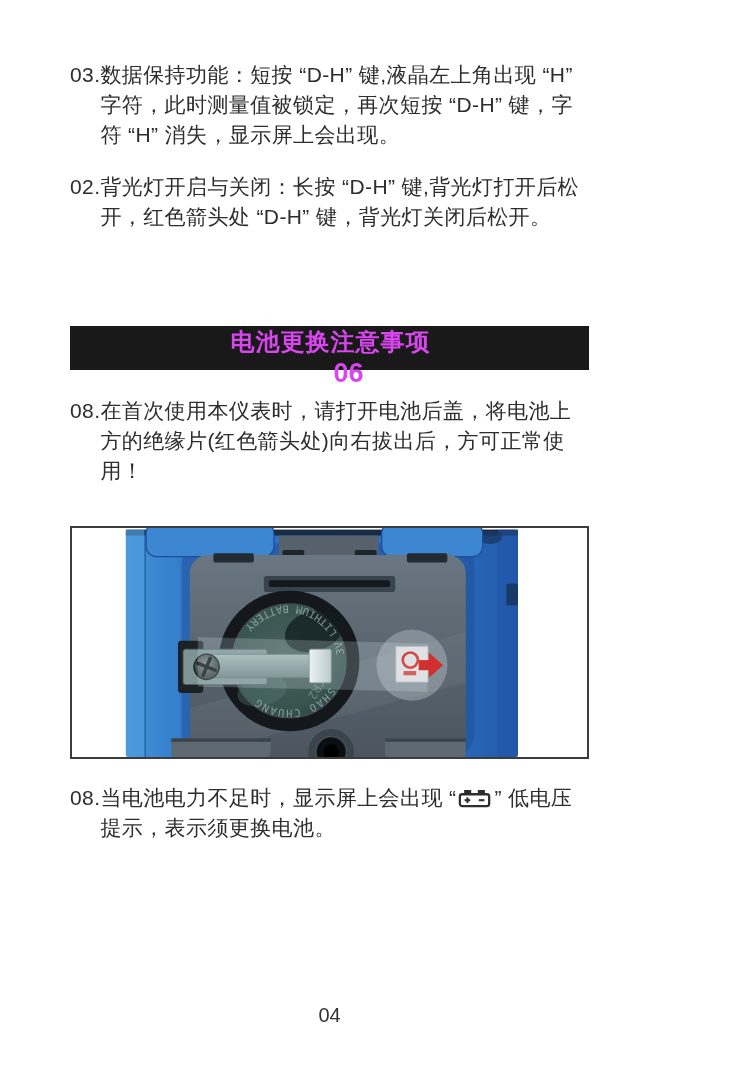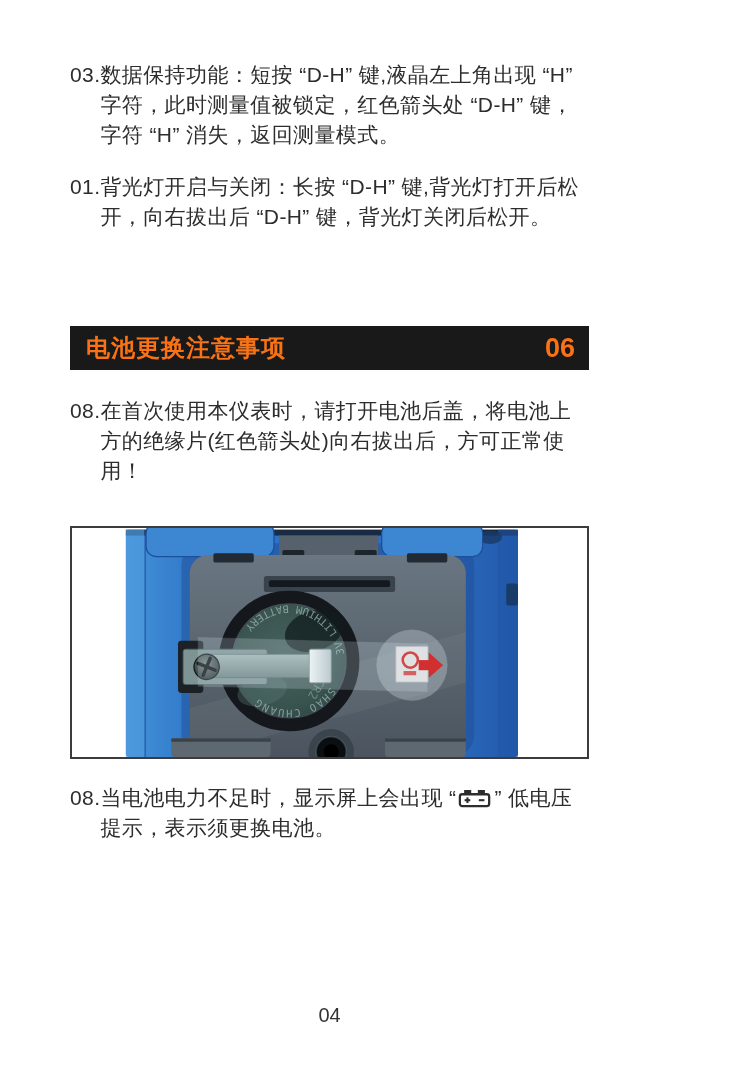--- a/index.html
+++ b/index.html
@@ -20,25 +20,26 @@
     display:flex;
     font-size:21px;
     line-height:30px;
     letter-spacing:0.4px;
     margin:0 0 22px 0;
   }
   .para .num { flex:0 0 29px; }
   .para .txt { flex:1; }
   .section-header {
     display:flex; justify-content:space-between; align-items:center;
-    background:#191919; color:#f97316;
+    background:#191919; color:#d946ef;
     height:44px;
     padding:0 14px 0 16px;
     margin:72px 0 26px 0;
     font-weight:bold;
+    flex-direction:column;
   }
   .section-header .title { font-size:24px; letter-spacing:1px; }
   .section-header .snum  { font-size:27px;margin-left:36px; }
   .photo-frame {
     border:2px solid #3c3c3c;
     margin:18px 0 24px 0;
     background:#ffffff;
     line-height:0;
   }
   .photo-frame svg { display:block; width:100%; height:auto; }
@@ -51,25 +52,25 @@
     padding-bottom:44px;
   }
 </style>
 </head>
 <body>
 
 <div class="content">
 
   <div class="para">
     <span class="num">03.</span>
-    <span class="txt">数据保持功能：短按 “D-H” 键,液晶左上角出现 “H” 字符，此时测量值被锁定，红色箭头处 “D-H” 键，字符 “H” 消失，返回测量模式。</span>
-  </div>
-  <div class="para">
-    <span class="num">01.</span>
-    <span class="txt">背光灯开启与关闭：长按 “D-H” 键,背光灯打开后松开，向右拔出后 “D-H” 键，背光灯关闭后松开。</span>
+    <span class="txt">数据保持功能：短按 “D-H” 键,液晶左上角出现 “H” 字符，此时测量值被锁定，再次短按 “D-H” 键，字符 “H” 消失，显示屏上会出现。</span>
+  </div>
+  <div class="para">
+    <span class="num">02.</span>
+    <span class="txt">背光灯开启与关闭：长按 “D-H” 键,背光灯打开后松开，红色箭头处 “D-H” 键，背光灯关闭后松开。</span>
   </div>
 
   <div class="section-header">
     <span class="title">电池更换注意事项</span>
     <span class="snum">06</span>
   </div>
 
   <div class="para">
     <span class="num">08.</span>
     <span class="txt">在首次使用本仪表时，请打开电池后盖，将电池上方的绝缘片(红色箭头处)向右拔出后，方可正常使用！</span>

